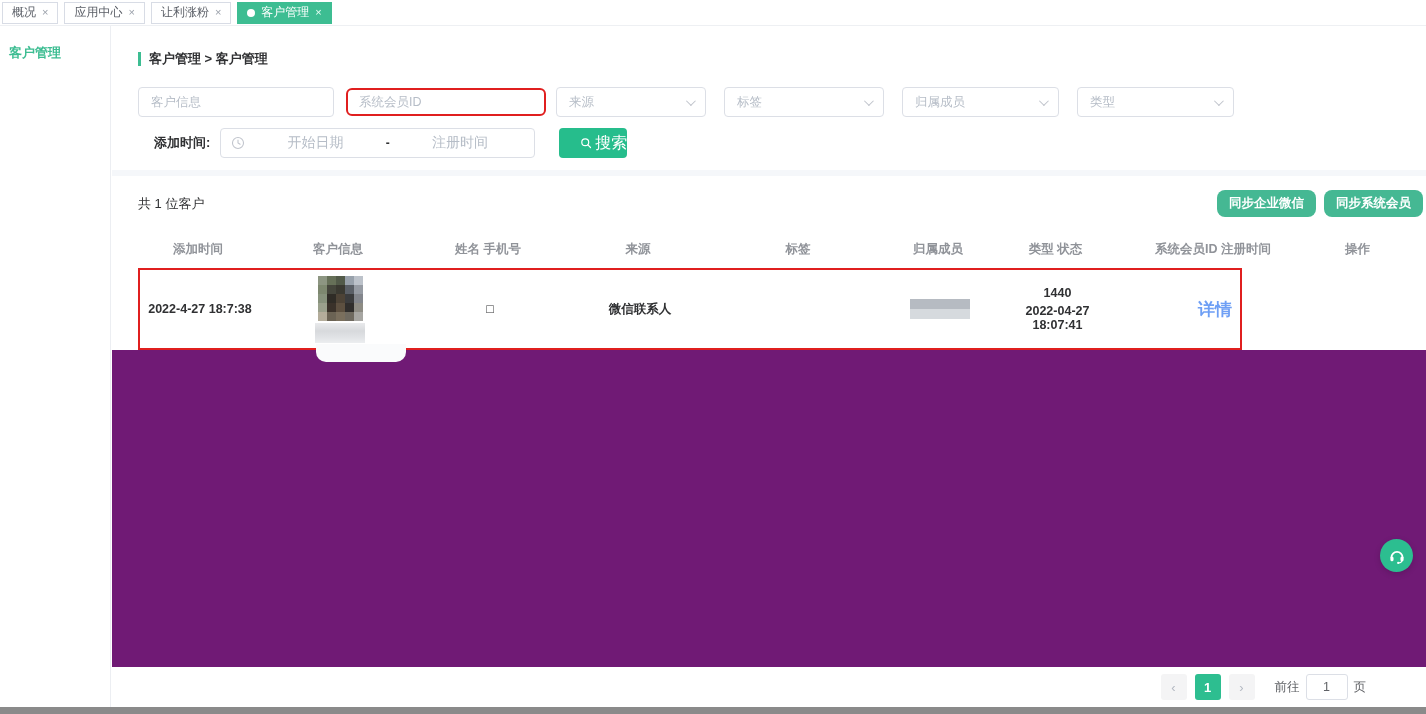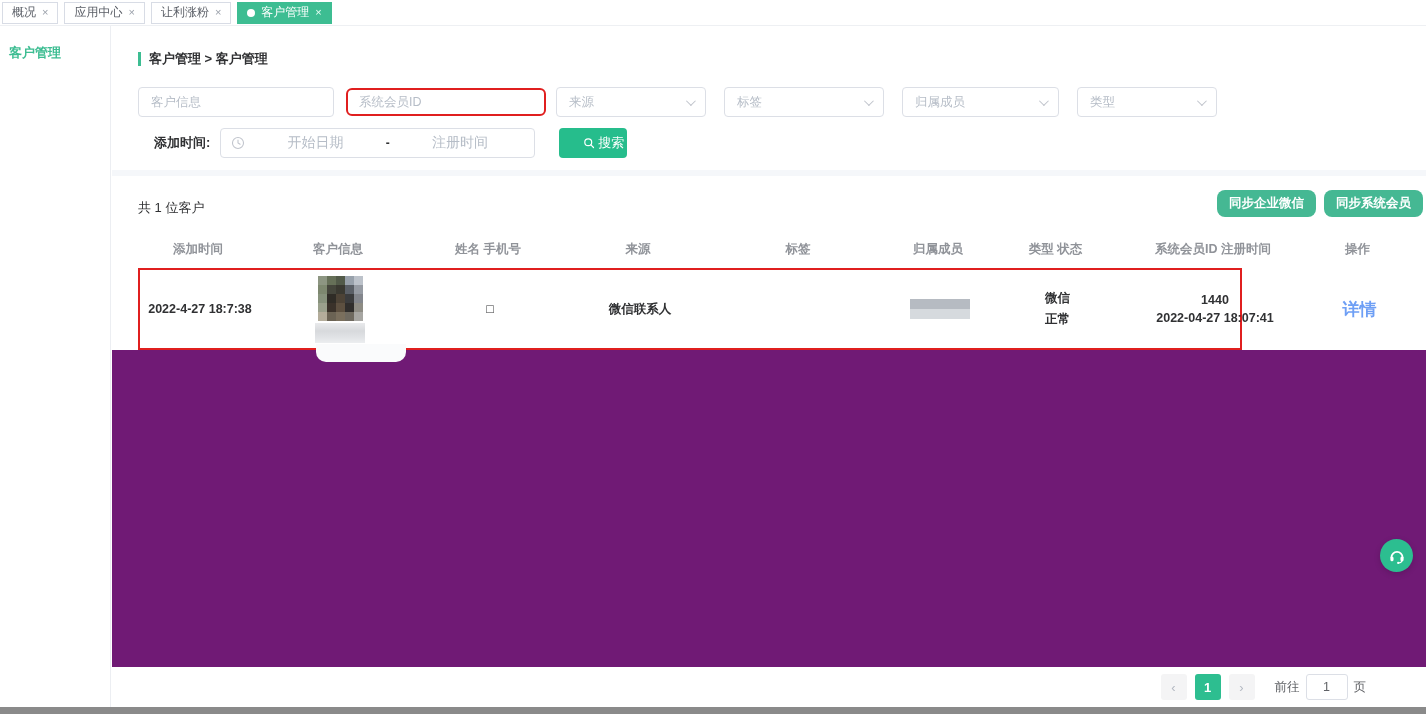--- a/index.html
+++ b/index.html
@@ -41,26 +41,26 @@
   .caret { width:7px; height:7px; border-right:1.5px solid #c0c4cc; border-bottom:1.5px solid #c0c4cc;
     transform:rotate(45deg) translateY(-2px); display:inline-block; }
   .red-wrap { border:2px solid #e01f1f; border-radius:6px; padding:0 5px; margin:0 10px 0 12px; }
   .gap18 { margin-left:18px; }
   .lbl-time { font-size:13px; font-weight:700; color:#303133; margin:0 10px 0 16px; white-space:nowrap; }
   .daterange { width:315px; height:30px; border:1px solid #dcdfe6; border-radius:4px;
     display:flex; align-items:center; padding:0 10px; gap:6px; background:#fff; }
   .daterange .ph { flex:1; text-align:center; font-size:14px; color:#b6bdc7; }
   .daterange .sep { color:#303133; font-size:12px; font-weight:700; }
   .btn-search { margin-left:24px; width:68px; height:30px; background:#26bd8c; color:#fff; border:none;
-    border-radius:4px; font-size:13px; display:flex; align-items:center; justify-content:center; gap:3px; cursor:pointer;padding-left:21px; }
+    border-radius:4px; font-size:16px; display:flex; align-items:center; justify-content:center; gap:3px; cursor:pointer;padding-left:21px; }
 
   .section-gap { height:6px; background:#f5f7fa; margin:12px 0 0 -26px; }
 
   
-  .toolbar { display:flex; align-items:flex-end; justify-content:space-between; margin-top:14px; padding-right:3px; }
+  .toolbar { display:flex; align-items:center; justify-content:space-between; margin-top:14px; padding-right:3px; }
   .summary { font-size:13px; color:#303133; }
   .sync-btns { display:flex; gap:8px; }
   .btn-sync { height:27px; padding:0 12px; background:#45b893; color:#fff; border:none; border-radius:8px;
     font-size:12.5px; font-weight:700; cursor:pointer; }
 
   
   .tbl { margin-top:16px; width:1104px; }
   .thead, .trow { display:grid; grid-template-columns:120px 160px 140px 160px 160px 120px 115px 200px 89px; }
   .thead { padding:8px 0 10px; }
   .th { font-size:12.5px; font-weight:700; color:#909399; text-align:center; }
@@ -142,21 +142,21 @@
           <span class="caret"></span>
         </div>
         <div class="f-select gap18" style="width:160px">
           <span>标签</span>
           <span class="caret"></span>
         </div>
         <div class="f-select gap18" style="width:157px">
           <span>归属成员</span>
           <span class="caret"></span>
         </div>
-        <div class="f-select gap18" style="width:140px">
+        <div class="f-select gap18" style="width:157px">
           <span>类型</span>
           <span class="caret"></span>
         </div>
       </div>
 
       <div class="frow" style="margin-top:11px">
         <span class="lbl-time">添加时间:</span>
         <div class="daterange">
           <svg width="14" height="14" viewBox="0 0 16 16">
             <circle cx="8" cy="8" r="6.3" stroke="#c0c4cc" stroke-width="1.2" fill="none"></circle>
@@ -230,24 +230,20 @@
             </svg>
             <div class="blur-name"></div>
           </div>
           <div class="td">□</div>
           <div class="td">微信联系人</div>
           <div class="td"></div>
           <div class="td">
             <div class="blur-owner"></div>
           </div>
           <div class="td">
-            <div>微信</div>
-            <div class="sub">正常</div>
-          </div>
-          <div class="td">
             <div>1440</div>
             <div class="sub">2022-04-27 18:07:41</div>
           </div>
           <div class="td">
             <span class="link">详情</span>
           </div>
           <div class="blob"></div>
         </div>
       </div>
     </div>

